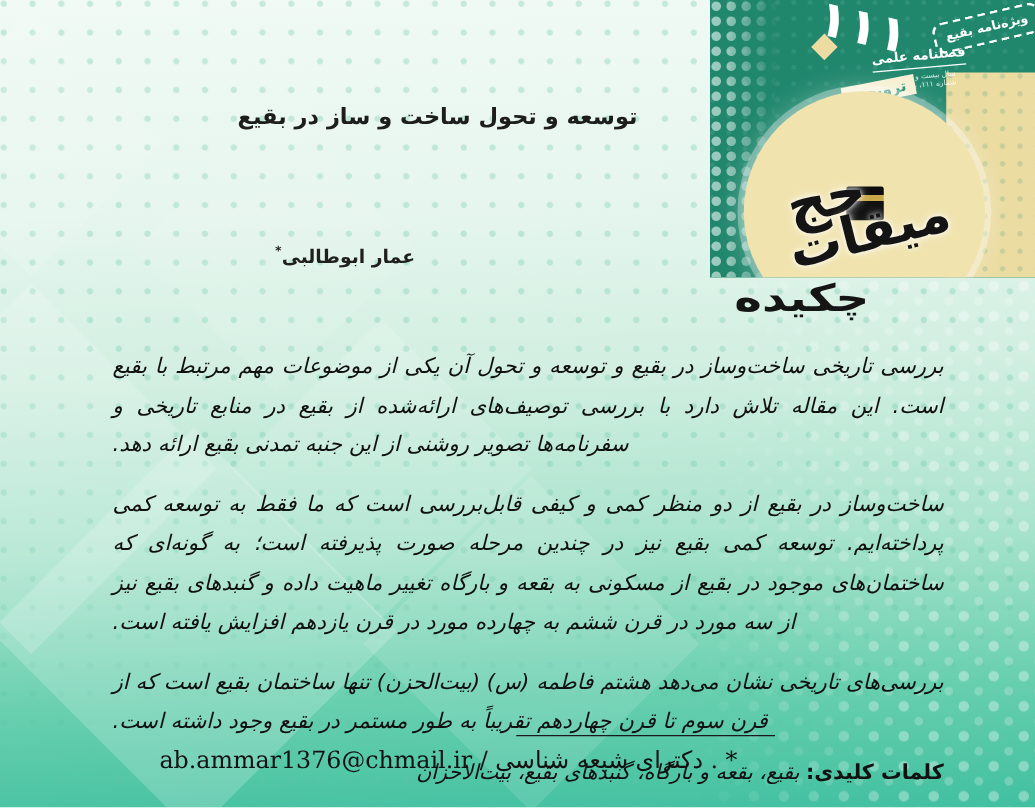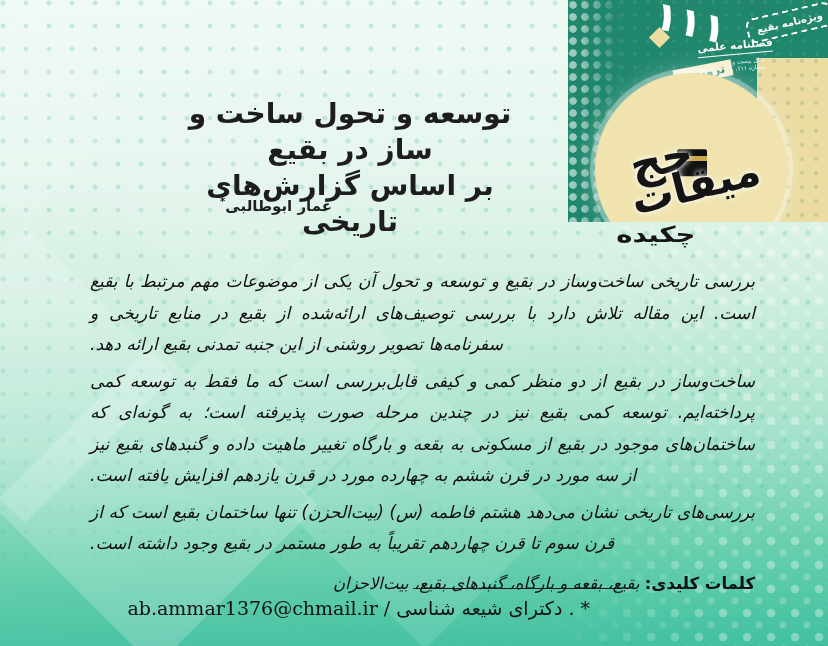--- a/index.html
+++ b/index.html
@@ -54,29 +54,29 @@
     border-bottom:1.5px solid #fff;padding-bottom:3px;letter-spacing:1px;white-space:nowrap;}
   .fass-caption{position:absolute;left:26px;top:23px;width:66px;color:rgba(255,255,255,0.85);
     font-size:6px;line-height:7px;direction:rtl;text-align:right;}
   .fass-caption span{display:block;}
   .tarviji{position:absolute;left:0;top:27px;transform:rotate(-6deg);background:#f7f0d4;color:#1e8a6e;
     font-size:12px;font-weight:bold;padding:1px 7px;direction:rtl;white-space:nowrap;}
   .badge{position:absolute;left:178px;top:10px;transform:rotate(-13deg);border:2px dashed #fff;border-radius:8px;
     color:#fff;font-size:10px;font-weight:bold;padding:5px 8px;direction:rtl;white-space:nowrap;letter-spacing:0.5px;}
 
   
-  .title{position:absolute;left:170px;top:96px;width:360px;text-align:center;direction:rtl;
-    font-weight:bold;font-size:28px;line-height:36px;color:#1d1d1d;}
+  .title{position:absolute;left:170px;top:76px;width:360px;text-align:center;direction:rtl;
+    font-weight:bold;font-size:18px;line-height:36px;color:#1d1d1d;}
   .author{position:absolute;right:496px;top:176px;direction:rtl;font-size:15px;font-weight:600;color:#1f1f1f;margin-top:20px;}
   .author sup{font-size:10px;}
-  .abstract-heading{position:absolute;right:133px;top:222px;direction:rtl;font-size:22px;font-weight:bold;color:#151515;}
+  .abstract-heading{position:absolute;right:133px;top:222px;direction:rtl;font-size:30px;font-weight:bold;color:#151515;}
   .abstract-heading span{display:inline-block;transform:scaleX(1.25);transform-origin:right center;}
   .abstract{position:absolute;left:90px;right:73px;top:262px;direction:rtl;text-align:justify;
     font-style:italic;font-size:17px;line-height:31.5px;color:#101010;}
-  .abstract p{margin:4px 0 5px 0;text-align-last:left;}
+  .abstract p{margin:16px 0 5px 0;text-align-last:left;}
   .keywords{margin-top:8px;text-align:right;direction:rtl;font-size:16.5px;}
   .kw-label{font-style:normal;font-weight:bold;color:#111;}
   .kw-text{font-style:italic;}
   .footnote-rule{position:absolute;left:413px;top:588px;width:207px;border-top:1.6px solid #1a1a1a;}
   .footnote{position:absolute;right:238px;top:597px;direction:rtl;font-size:19px;color:#111;
     font-family:"DejaVu Serif","DejaVu Sans",serif;}
 </style>
 </head>
 <body>
 
@@ -109,21 +109,20 @@
       <div class="kaaba"></div>
       <div class="logo">
         <span class="logo-top">حج</span>
         <span class="logo-bottom">میقات</span>
       </div>
     </div>
   </div>
 
   <div class="title">
     <div>توسعه و تحول ساخت و ساز در بقیع</div>
-    <div>بر اساس گزارش‌های تاریخی</div>
   </div>
   <div class="author">
     <span>عمار ابوطالبی</span><sup>*</sup>
   </div>
 
   <div class="abstract-heading">
     <span>چکیده</span>
   </div>
   <div class="abstract">
     <p>بررسی تاریخی ساخت‌وساز در بقیع و توسعه و تحول آن یکی از موضوعات مهم مرتبط با بقیع است. این مقاله تلاش دارد با بررسی توصیف‌های ارائه‌شده از بقیع در منابع تاریخی و سفرنامه‌ها تصویر روشنی از این جنبه تمدنی بقیع ارائه دهد.</p>

